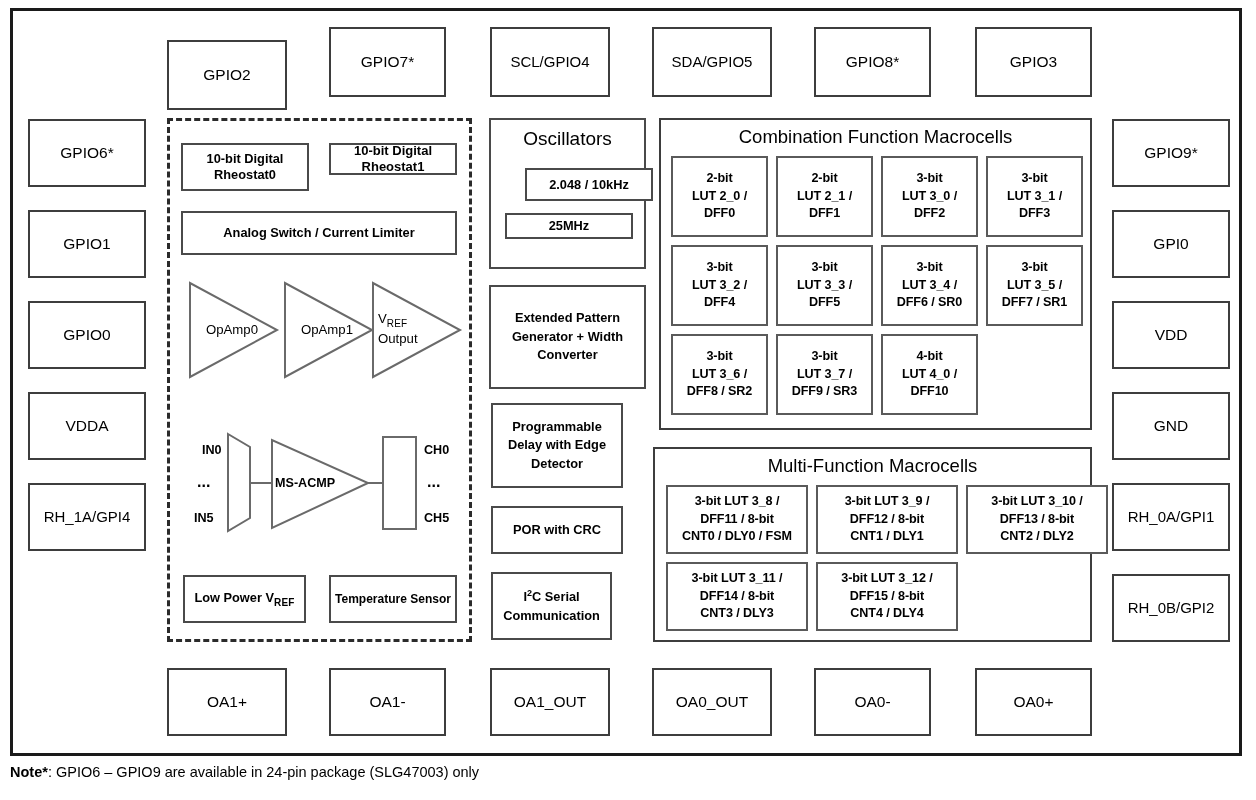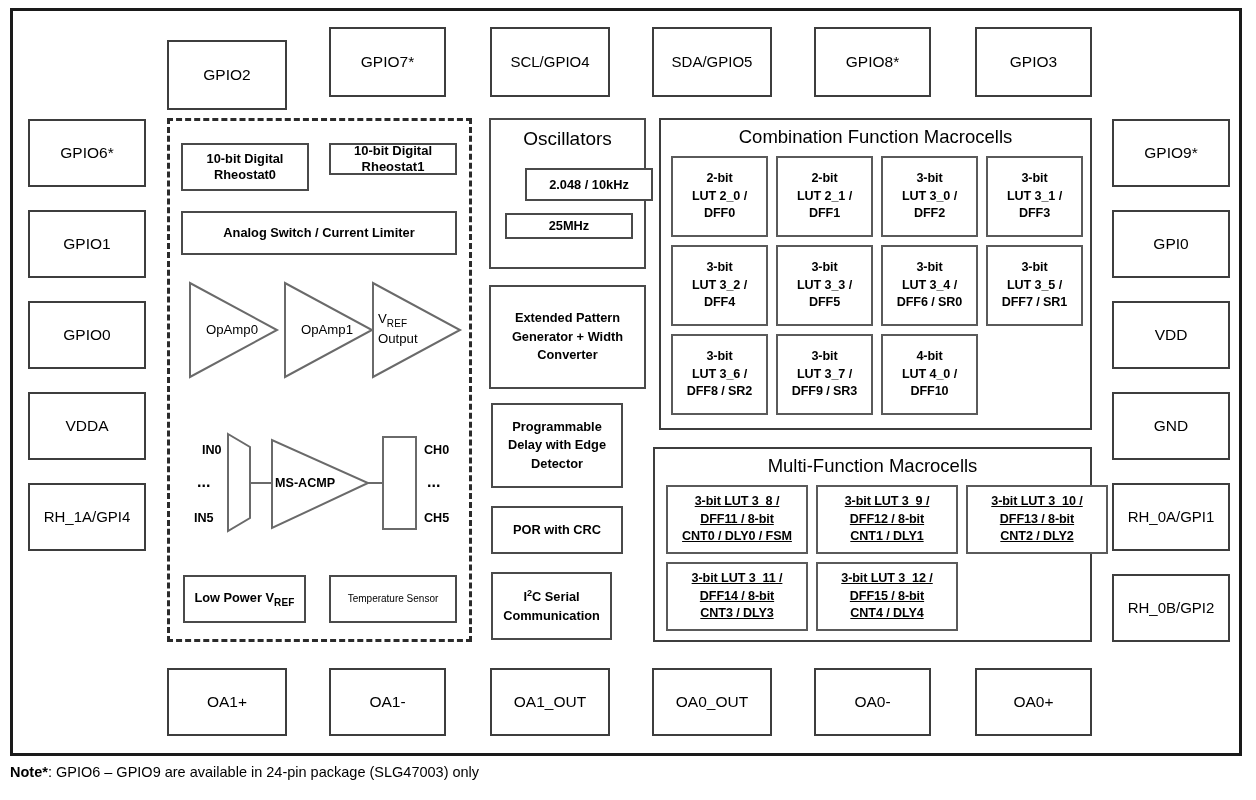--- a/index.html
+++ b/index.html
@@ -88,21 +88,21 @@
     background: #fff;
     display: flex;
     align-items: center;
     justify-content: center;
     text-align: center;
     font-size: 12.6px;
     font-weight: bold;
     line-height: 1.42;
     letter-spacing: -0.1px;
   }
-  .cell-mf { font-size: 12.6px; text-decoration: underline; }
+  .cell-mf { font-size: 12.6px; }
 
   .blk-title {
     font-size: 19px;
     font-weight: 400;
   }
   .osc-sub {
     font-size: 12.8px;
     font-weight: bold;
   }
   .mid-txt {
@@ -265,21 +265,21 @@
 
   <div class="small-lbl" style="left:275px;top:476px;">MS-ACMP</div>
 
   <div class="small-lbl" style="left:424px;top:443px;">CH0</div>
   <div class="small-lbl" style="left:427px;top:473px;font-size:16px;">...</div>
   <div class="small-lbl" style="left:424px;top:511px;">CH5</div>
 
   <div class="box" style="left:183px;top:575px;width:123px;height:48px;font-size:12.8px;font-weight:bold;">
     <span><span>Low Power V</span><span class="sub">REF</span></span>
   </div>
-  <div class="box" style="left:329px;top:575px;width:128px;height:48px;font-size:10px;font-weight:normal;">
+  <div class="box" style="left:329px;top:575px;width:128px;height:48px;font-size:12px;font-weight:bold;">
     <span>Temperature Sensor</span>
   </div>
 
   <div class="box" style="left:489px;top:118px;width:157px;height:151px;display:block;">
     <div class="blk-title" style="margin-top:7px;text-align:center;">Oscillators</div>
     <div class="box osc-sub" style="position:absolute;left:14px;top:48px;width:128px;height:33px;margin-left:20px;">
       <span>2.048 / 10kHz</span>
     </div>
     <div class="box osc-sub" style="position:absolute;left:14px;top:93px;width:128px;height:26px;">
       <span>25MHz</span>

